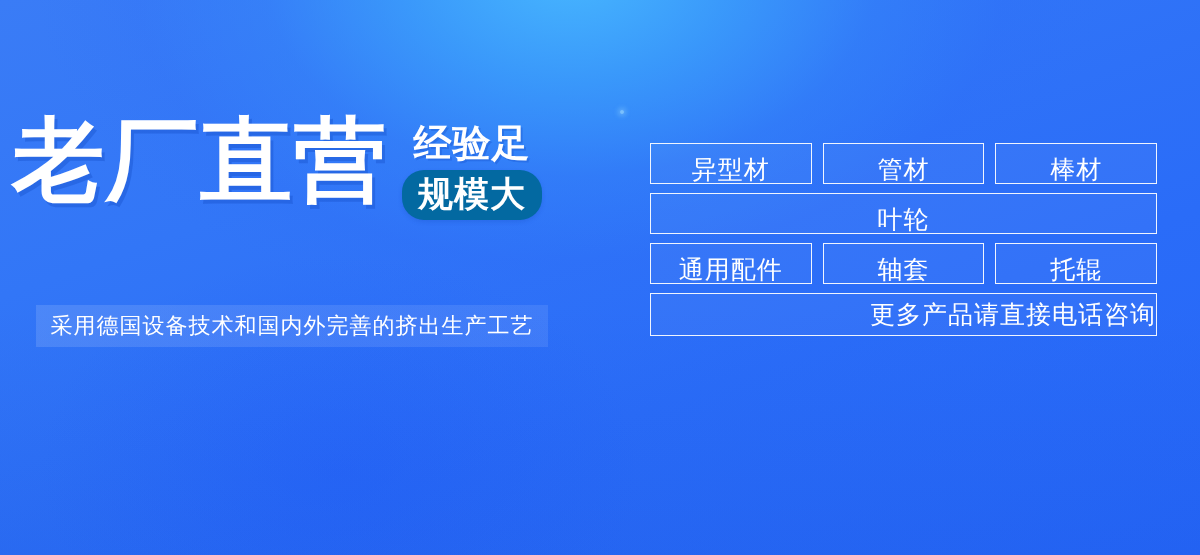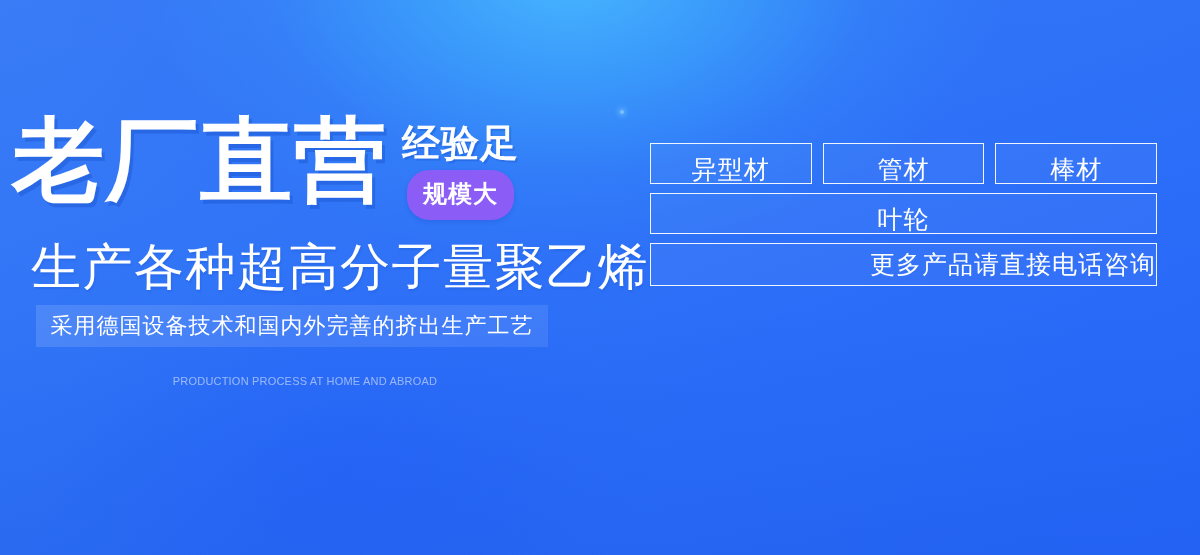--- a/index.html
+++ b/index.html
@@ -91,24 +91,24 @@
     font-size: 38px;
     line-height: 42px;
     font-weight: bold;
     color: #ffffff;
     letter-spacing: 1px;
     text-shadow: 2px 2px 0 rgba(22, 78, 200, 0.32);
     white-space: nowrap;
   }
   .badge-pill {
     margin-top: 6px;
-    background: #8b5cf6;
+    background: #0369a1;
     border-radius: 22px;
     padding: 3px 16px 5px 16px;
-    font-size: 24px;
+    font-size: 35px;
     line-height: 42px;
     font-weight: bold;
     color: #ffffff;
     letter-spacing: 1px;
     white-space: nowrap;
     box-shadow: 0 2px 4px rgba(20, 70, 180, 0.22);
   }
   .subline {
     position: absolute;
     left: 31px;
@@ -209,28 +209,26 @@
   <div class="left">
 
     <div class="headline-row">
       <div class="headline-main">老厂直营</div>
       <div class="badge-stack">
         <div class="badge-top">经验足</div>
         <div class="badge-pill">规模大</div>
       </div>
     </div>
 
-    <div class="subline">生产各种超高分子量聚乙烯</div>
 
     <div class="tagline-bar">
       <span class="tagline-text">采用德国设备技术和国内外完善的挤出生产工艺</span>
     </div>
 
     <div class="english">
-      <div>PRODUCTION PROCESS AT HOME AND ABROAD</div>
     </div>
 
   </div>
 
   <div class="grid">
 
     <div class="grid-row">
       <div class="cell">
         <span class="cell-text">异型材</span>
       </div>
@@ -241,20 +239,31 @@
         <span class="cell-text">棒材</span>
       </div>
     </div>
 
     <div class="grid-row">
       <div class="cell">
         <span class="cell-text">叶轮</span>
       </div>
     </div>
 
+    <div class="grid-row">
+      <div class="cell">
+        <span class="cell-text">通用配件</span>
+      </div>
+      <div class="cell">
+        <span class="cell-text">轴套</span>
+      </div>
+      <div class="cell">
+        <span class="cell-text">托辊</span>
+      </div>
+    </div>
 
     <div class="grid-row">
       <div class="cell-wide">
         <span class="cell-text">更多产品请直接电话咨询</span>
       </div>
     </div>
 
   </div>
 
 </div>

